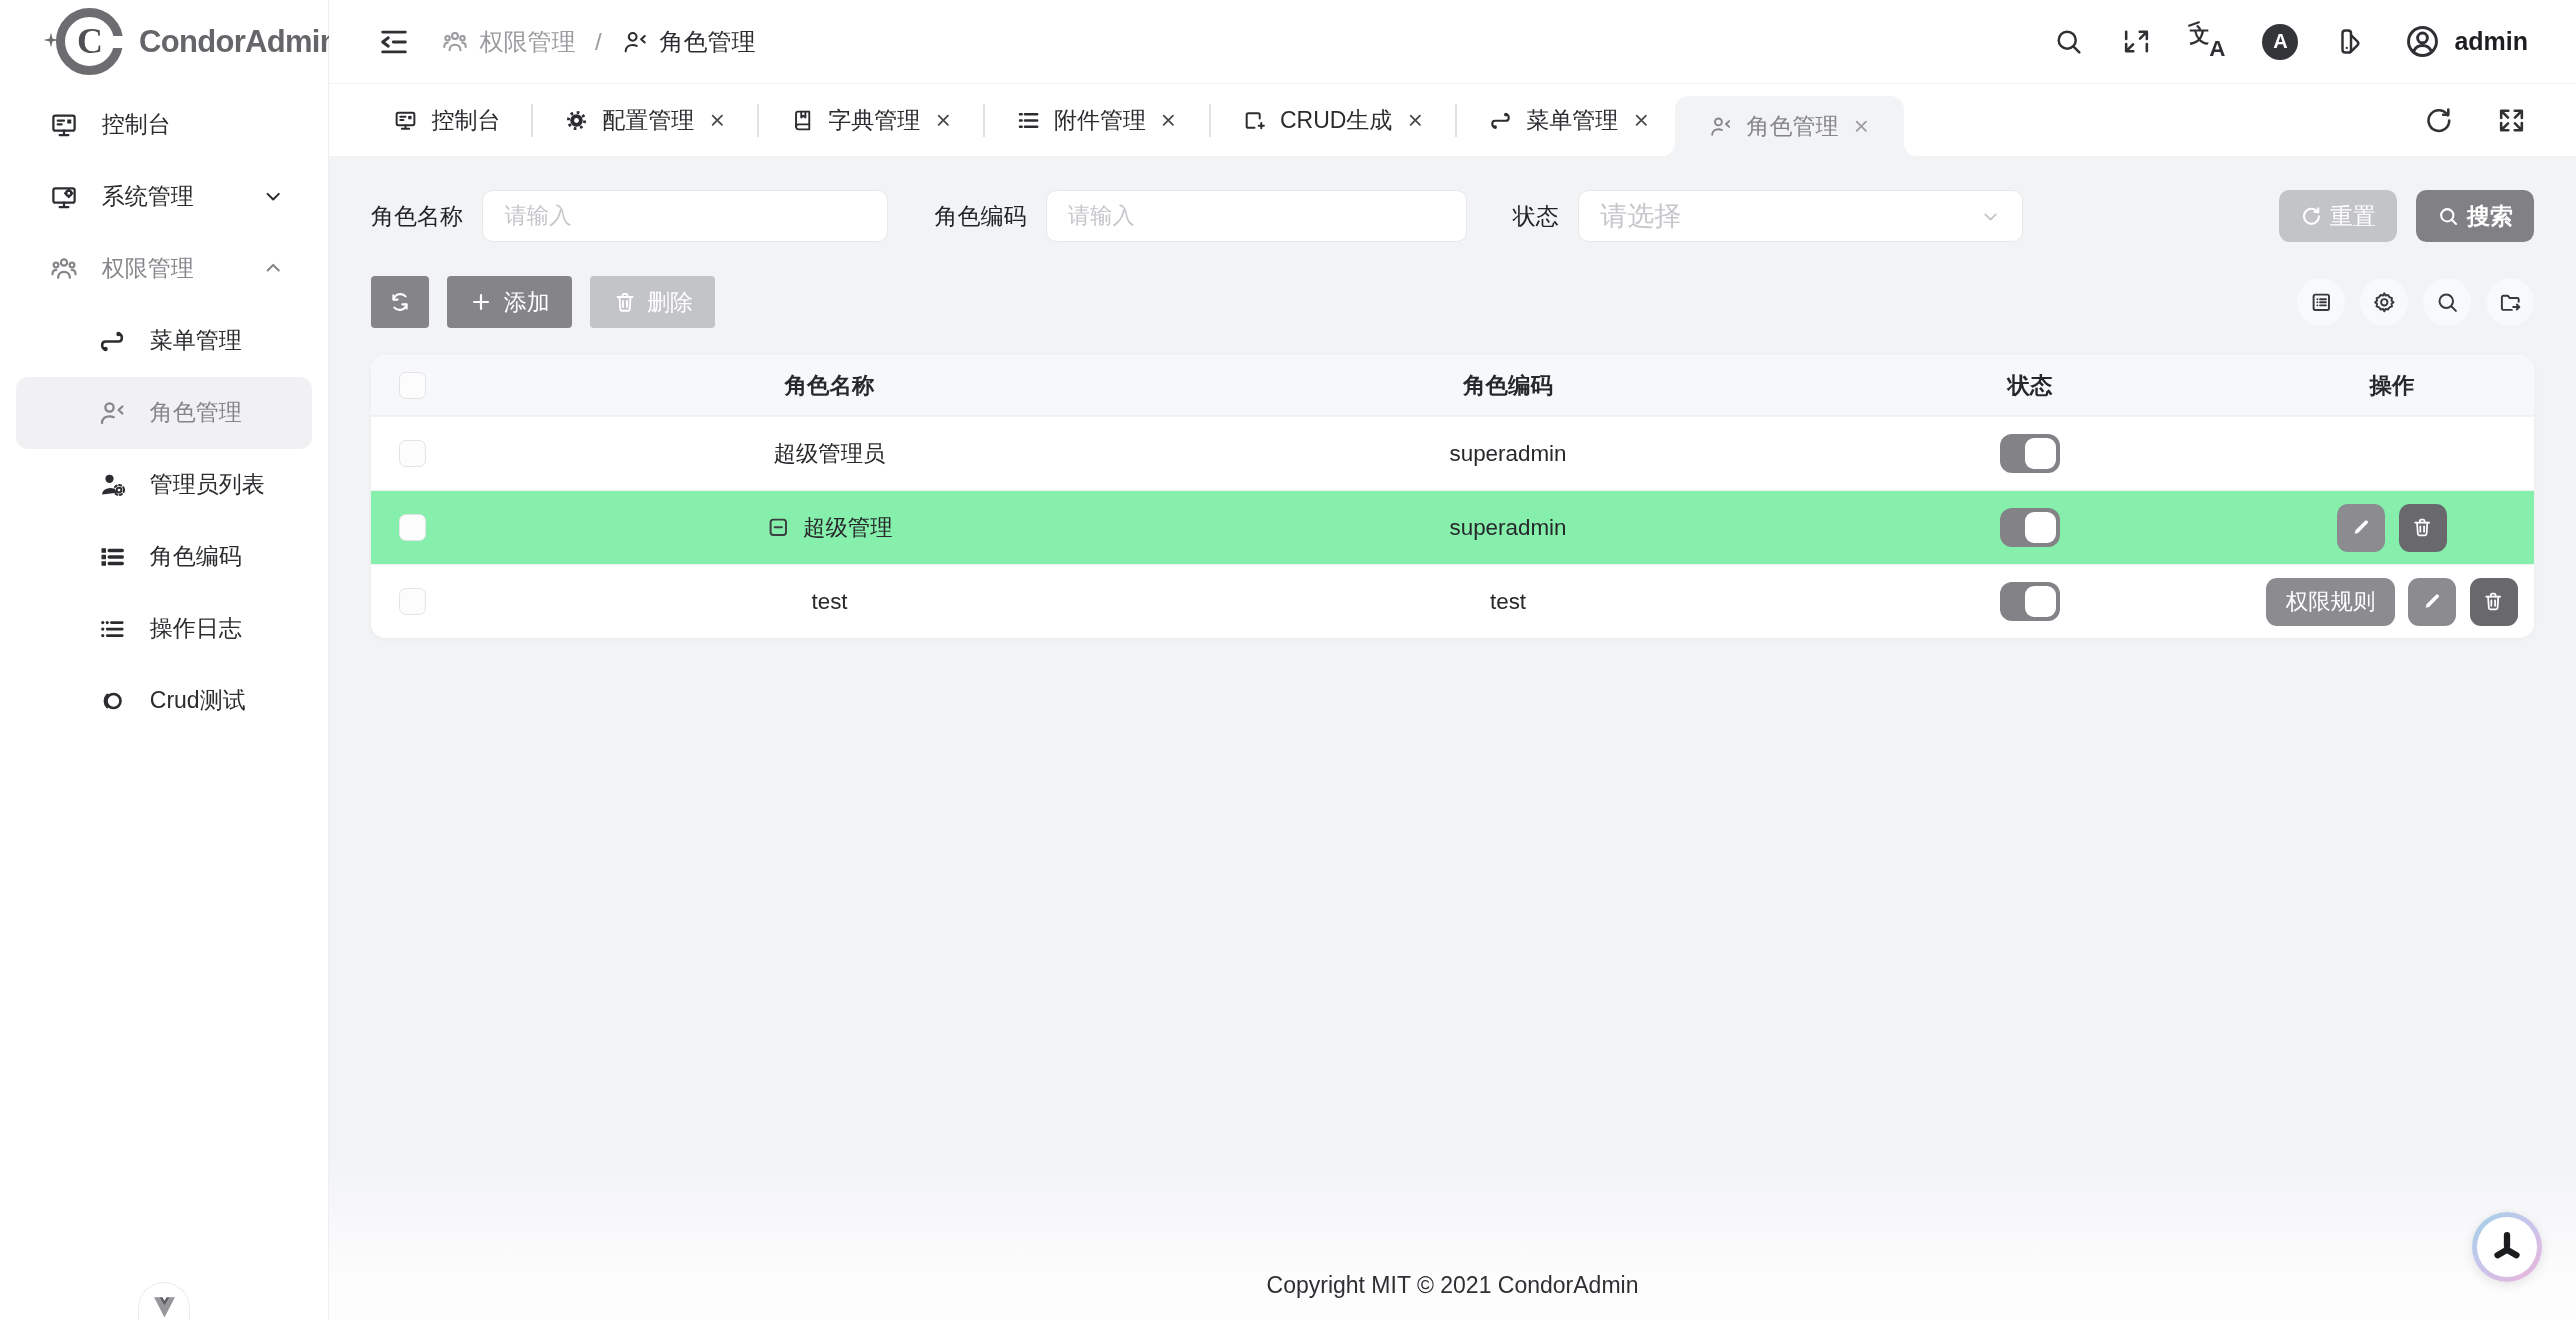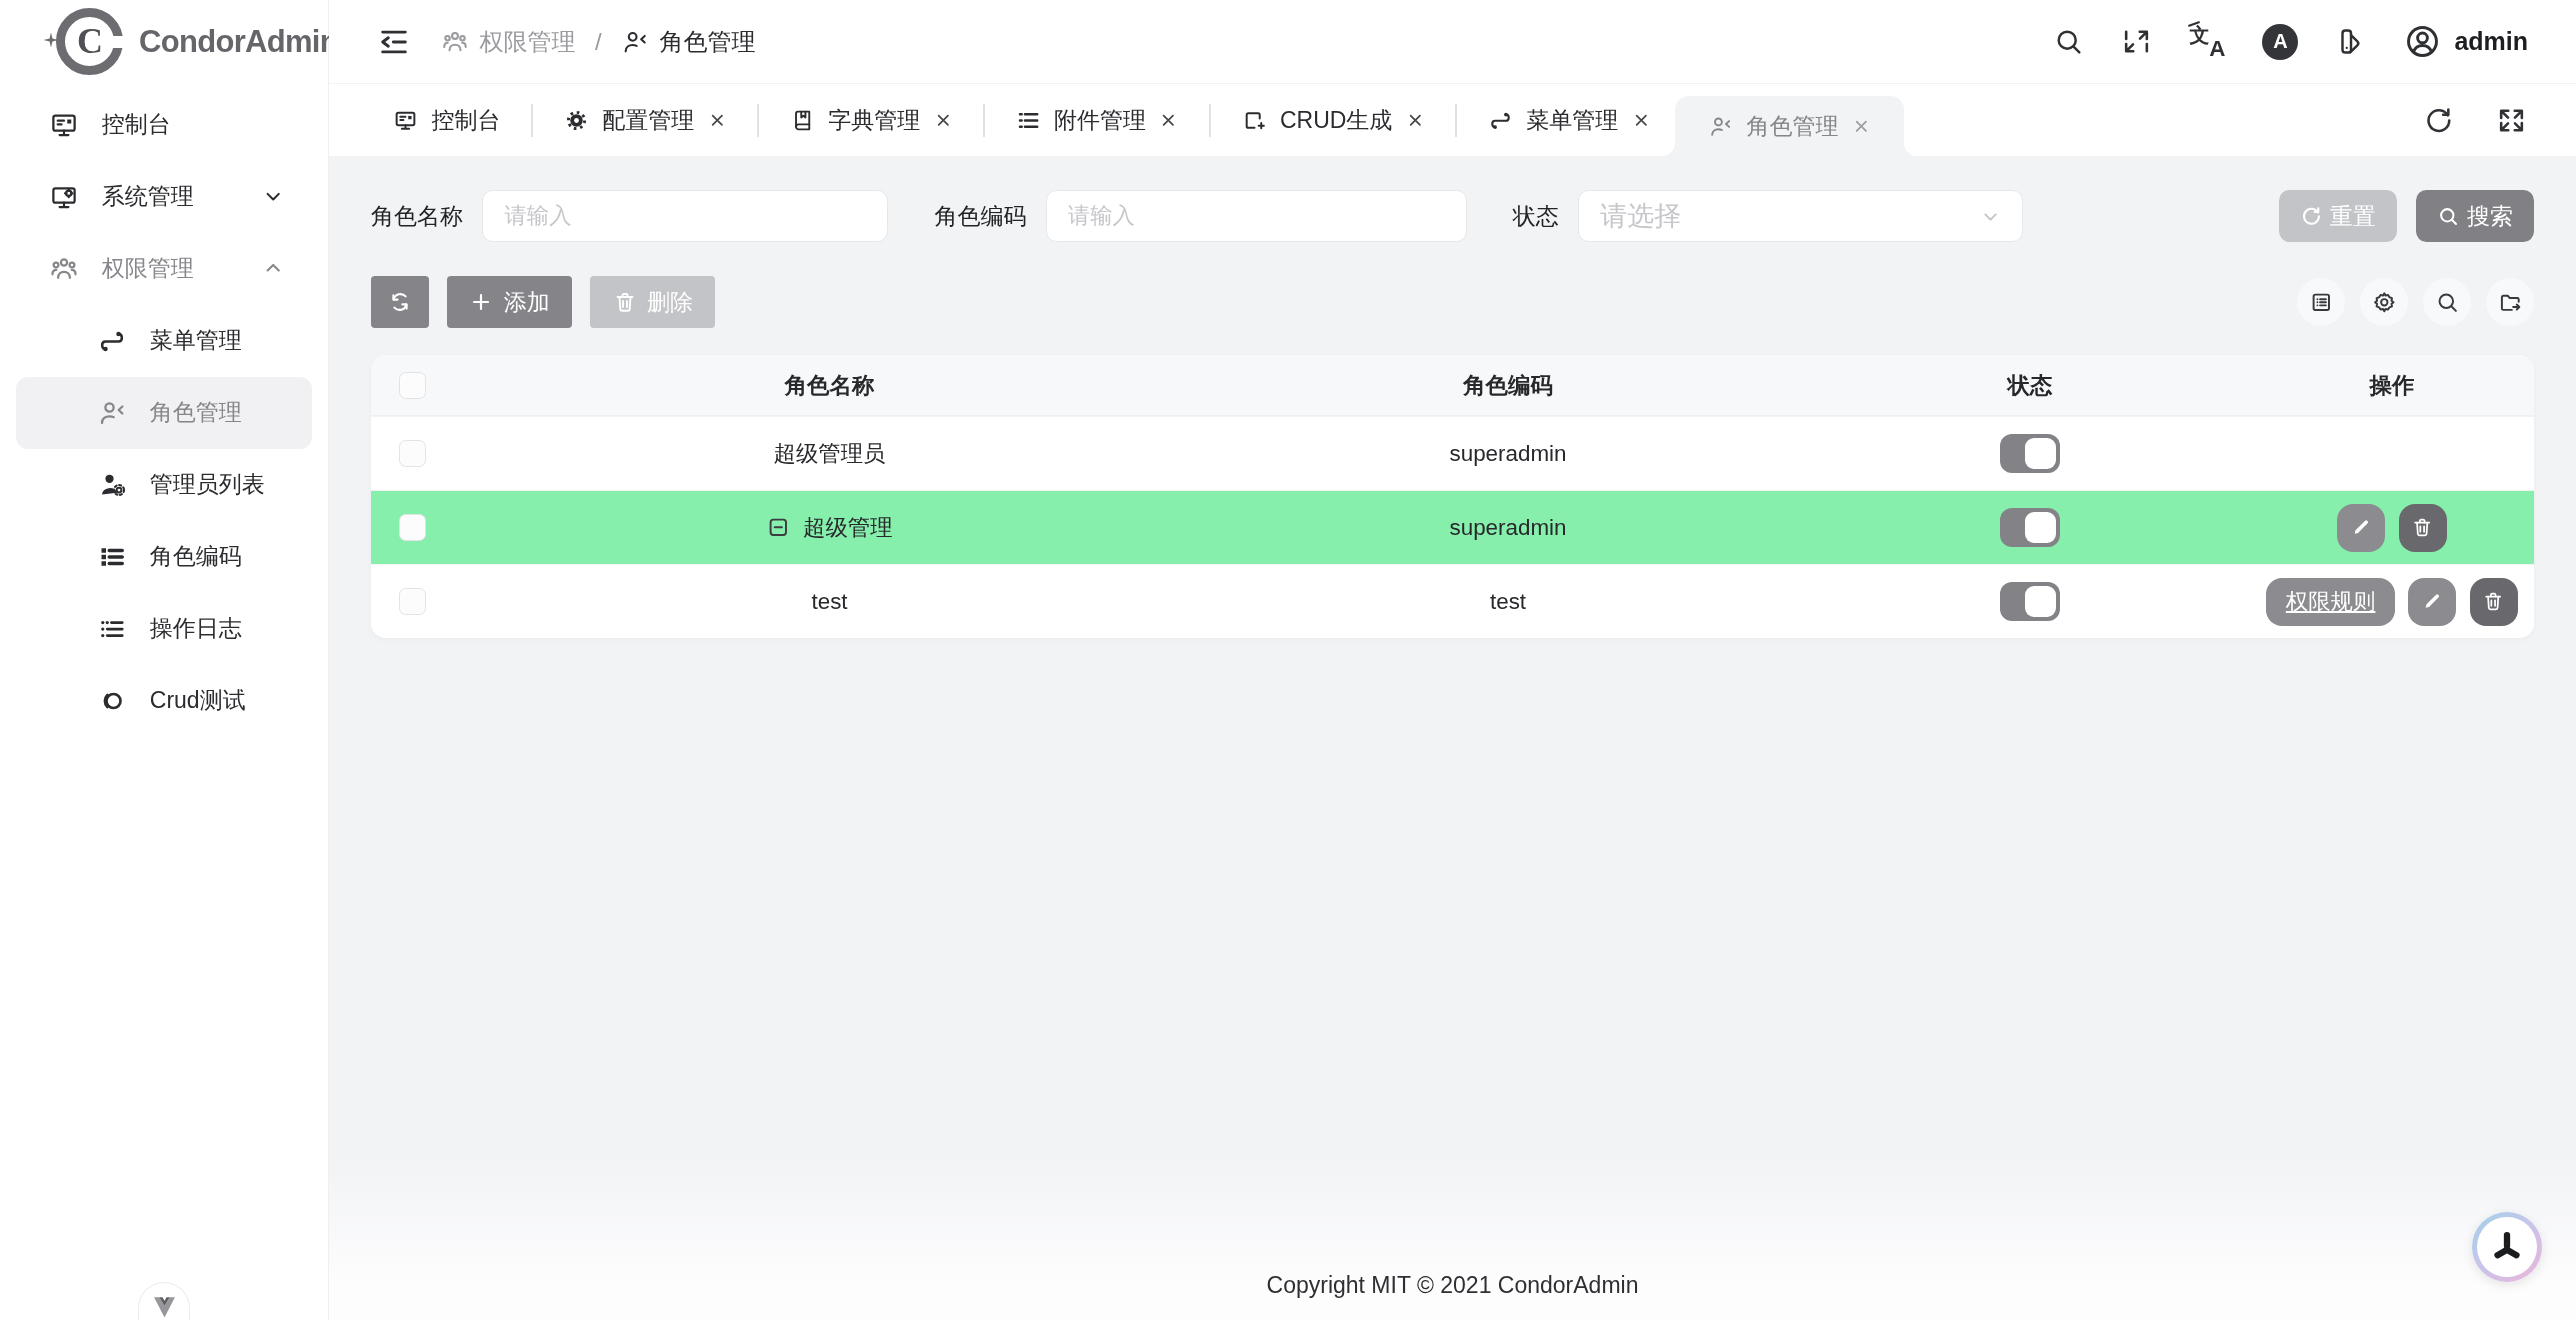--- a/index.html
+++ b/index.html
@@ -99,21 +99,21 @@
     background:#fff; display:flex; align-items:center; justify-content:space-between;
     padding:0 21px; cursor:pointer; }
   .fselect .ph { font-size:27px; color:#c6c7cb; }
   .fselect .ic { width:21px; height:21px; color:#c2c3c7; }
   .filter-btns { margin-left:auto; display:flex; align-items:center; gap:19.4px; }
   .btn { height:52px; border-radius:10.4px; border:none; display:inline-flex; align-items:center;
     justify-content:center; gap:7.5px; color:#fff; font-size:23px; cursor:pointer;
     font-family:"Liberation Sans", sans-serif; padding:0 21px; }
   .btn .ic { width:22.4px; height:22.4px; }
   .btn.reset { background:#c3c4c8; }
-  .btn.search { background:#808085; }
+  .btn.search { background:#808085;font-weight:bold; }
 
   .toolbar-row { display:flex; align-items:center; margin-top:34px; }
   .tbtn { height:52px; border-radius:4px; border:none; background:#848489; color:#fff;
     display:inline-flex; align-items:center; justify-content:center; gap:10.4px; padding:0 22.4px;
     font-size:23px; cursor:pointer; font-family:"Liberation Sans", sans-serif; }
   .tbtn .ic { width:24px; height:24px; }
   .tbtn.sq { width:58px; padding:0; }
   .tbtn.disabled { background:#c3c4c8; cursor:default; }
   .toolbar-row .gap { width:18px; }
   .tool-icons { margin-left:auto; display:flex; align-items:center; gap:15px; }
@@ -134,23 +134,23 @@
   .col-code { width:604px; }
   .col-status { width:440px; }
   .col-act { flex:1; gap:13.4px; }
   .cb { width:27px; height:27px; border:1.5px solid #e2e3e6; border-radius:6.7px;
     background:#fcfcfd; cursor:pointer; }
   .minus-ic { width:24.6px; height:24.6px; color:#3c3d40; cursor:pointer; flex-shrink:0; }
   .tgl { width:60px; height:39px; border-radius:12px; background:#828287; position:relative;
     cursor:pointer; flex-shrink:0; }
   .tgl::after { content:""; position:absolute; right:3.7px; top:3.7px; width:31px; height:31px;
     background:#fff; border-radius:9px; }
-  .abtn { height:48px; min-width:48px; border:none; border-radius:16px; display:inline-flex;
+  .abtn { height:48px; min-width:48px; border:none; border-radius:11px; display:inline-flex;
     align-items:center; justify-content:center; color:#fff; cursor:pointer;
-    font-size:22.4px; font-family:"Liberation Sans", sans-serif;text-decoration:underline; }
+    font-size:22.4px; font-family:"Liberation Sans", sans-serif; }
   .abtn .ic { width:22.4px; height:22.4px; }
   .abtn.edit { background:#8b8b90; }
   .abtn.del { background:#68686d; }
   .abtn.rules { background:#8b8b90; padding:0 19.4px; }
 
   .vspace { flex:1; }
   .footer { height:72px; display:flex; align-items:center; justify-content:center;
     font-size:23px; color:#2e2f33; }
 
   .float-btn { position:absolute; right:34px; bottom:39px; width:70px; height:70px;

